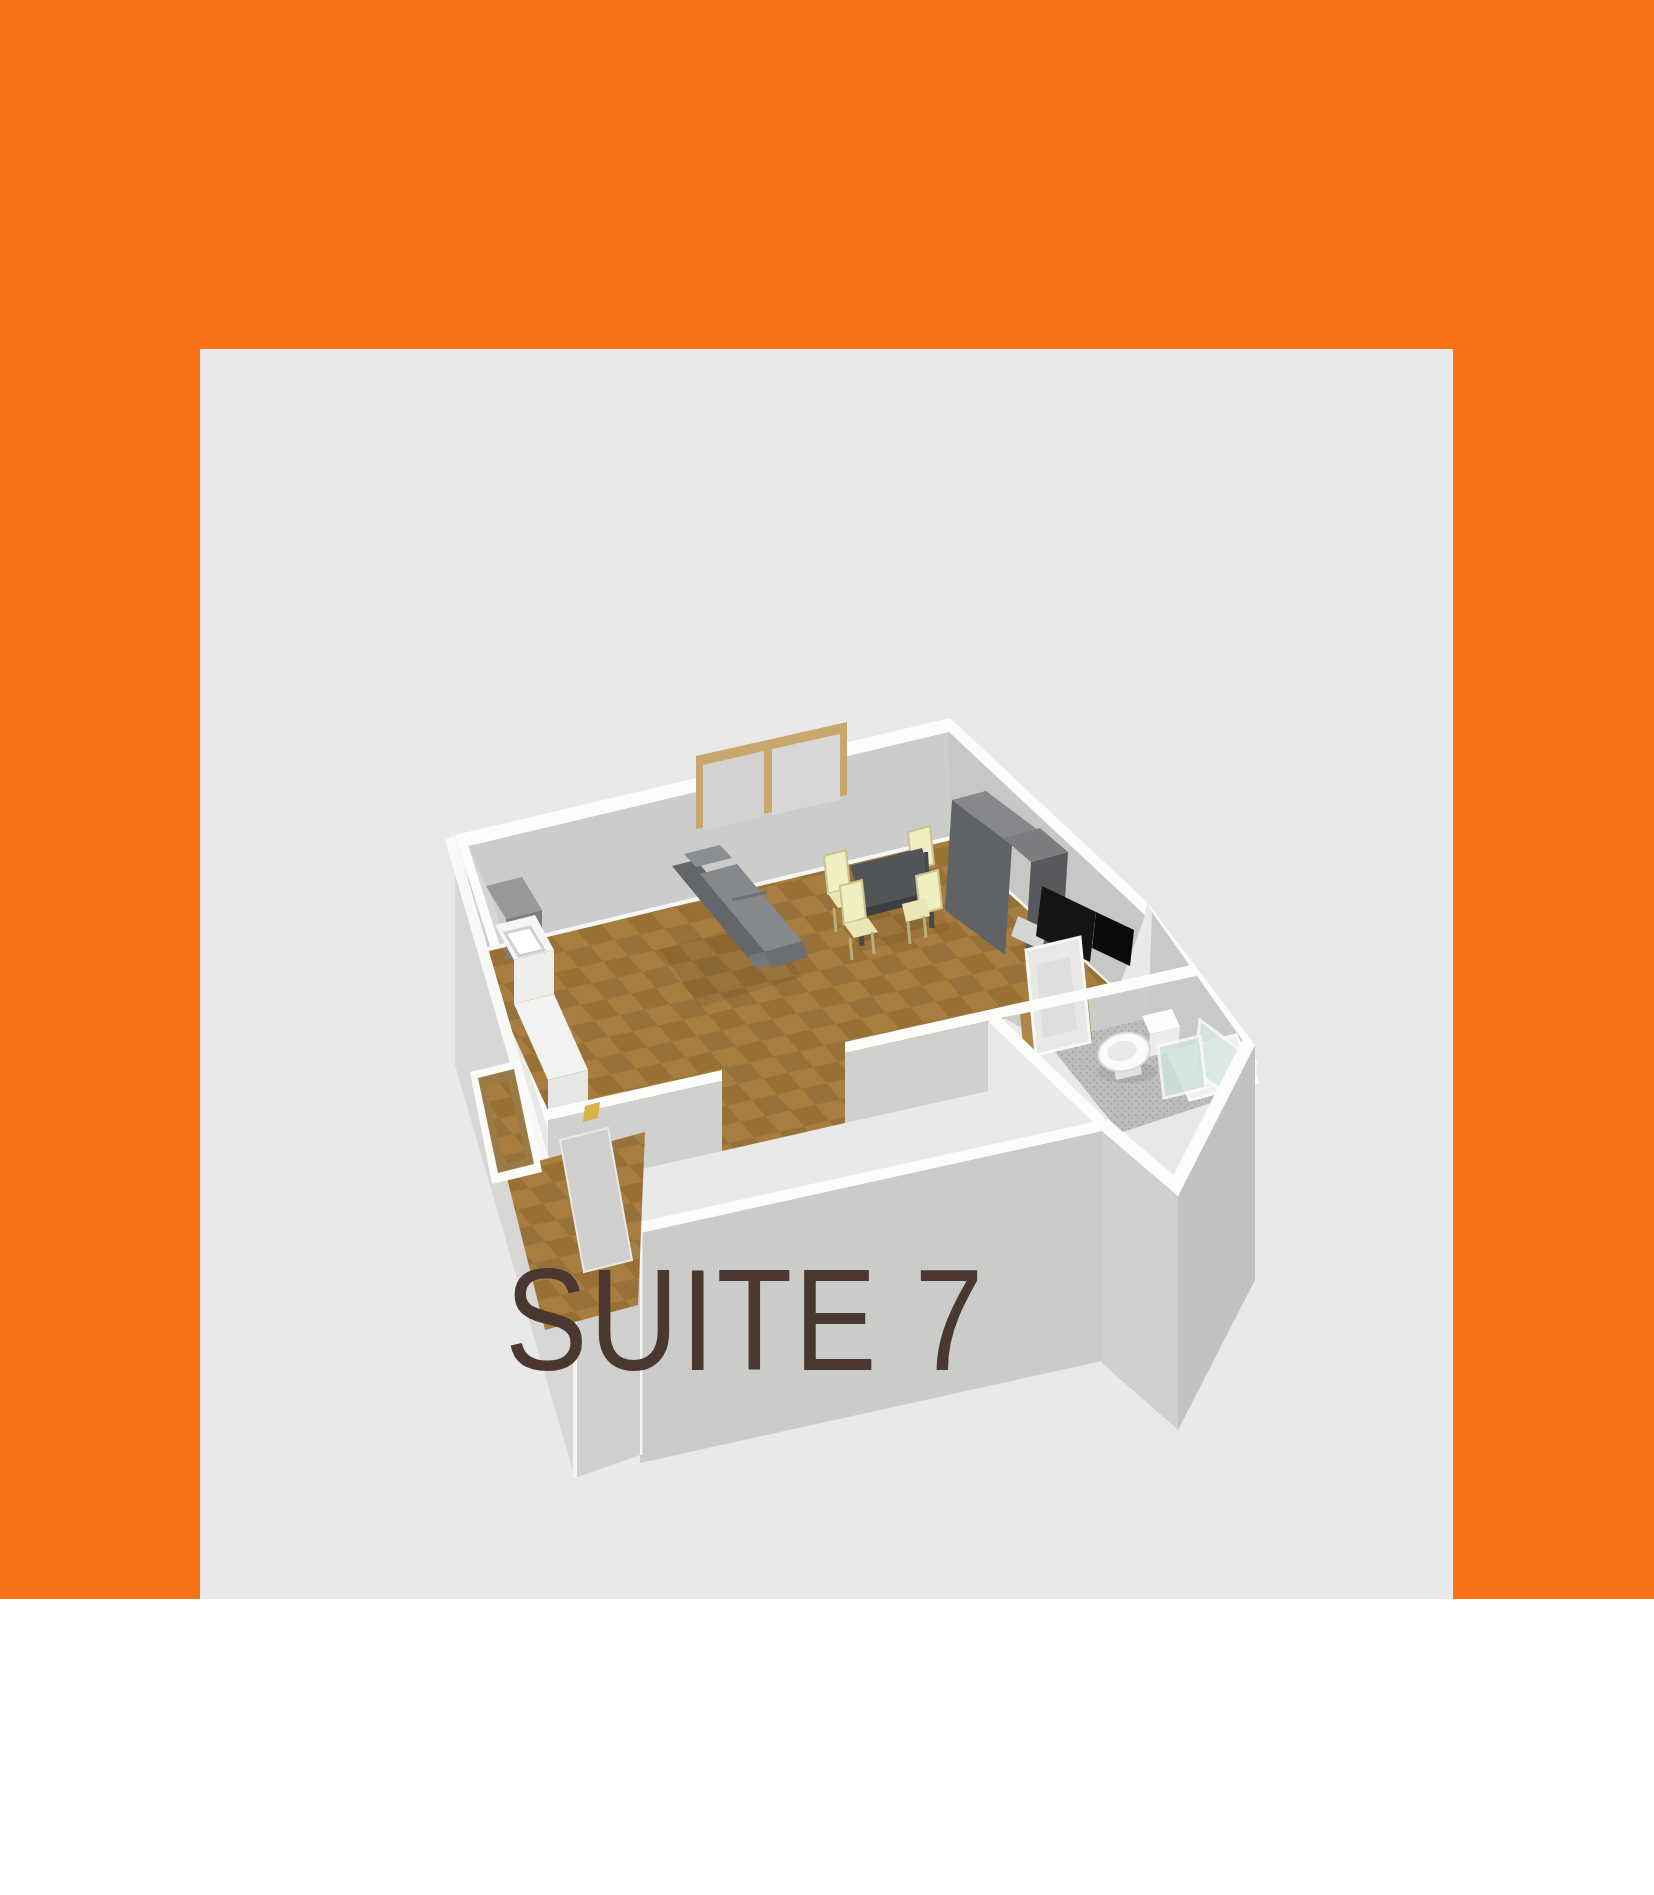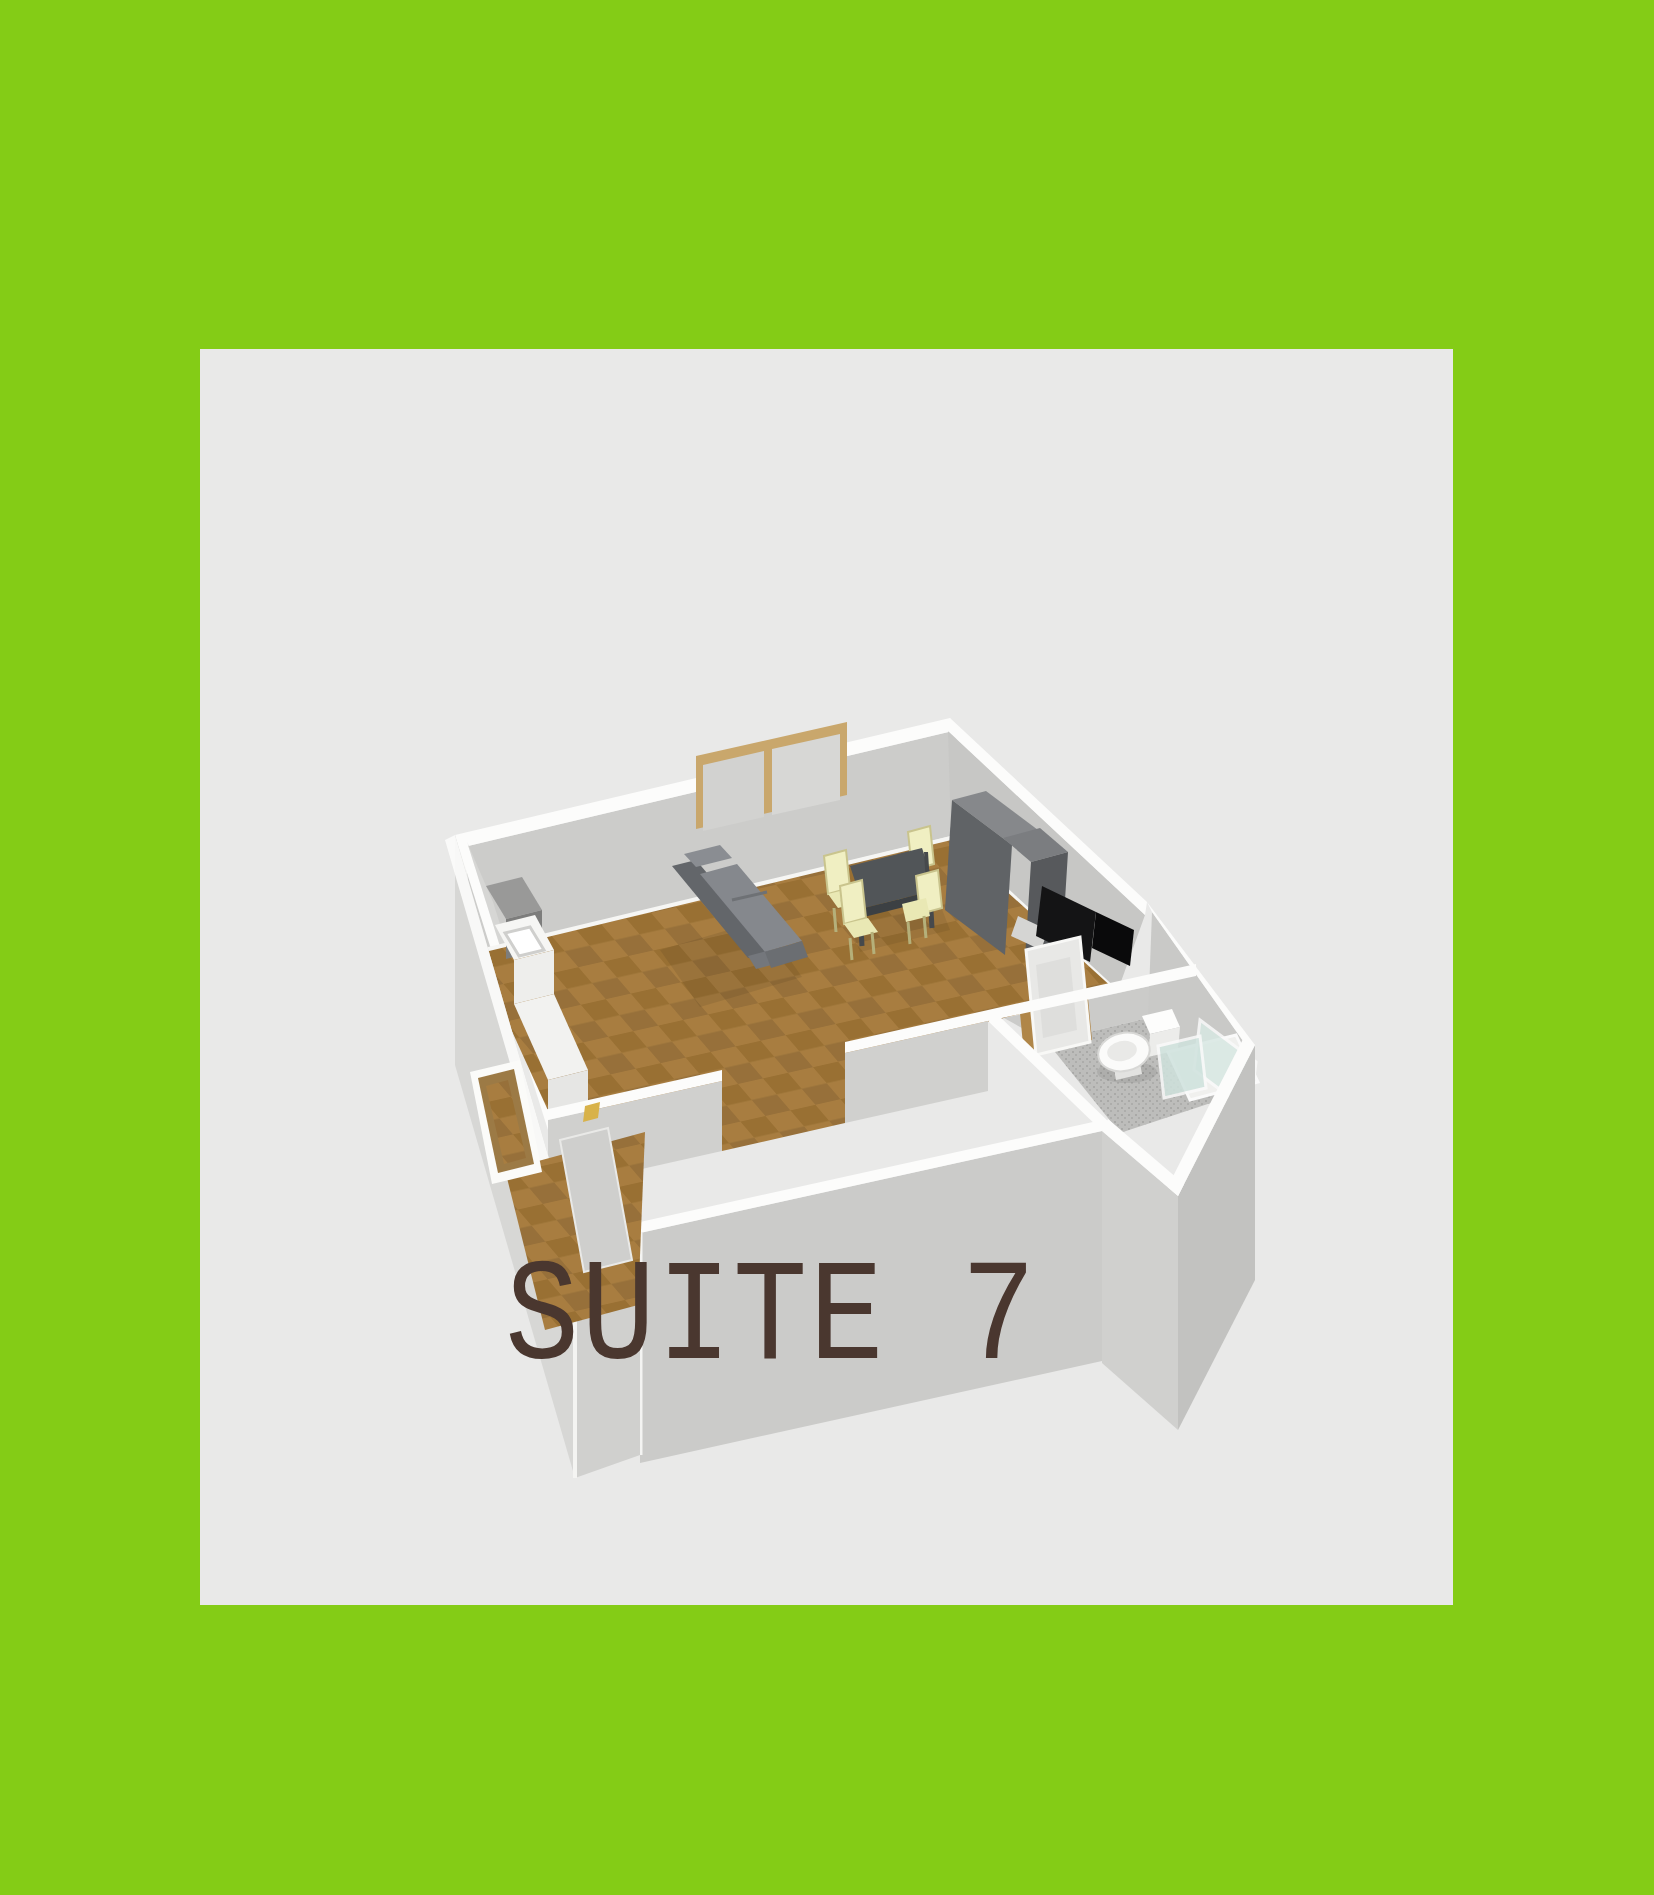--- a/index.html
+++ b/index.html
@@ -1,17 +1,17 @@
 <!DOCTYPE html>
 <html><head>
 <meta charset="utf-8">
 <style>
   html,body{margin:0;padding:0;background:#ffffff;}
-  #page{position:relative;width:1654px;height:1895px;background:#84cc16;overflow:hidden;
-        font-family:Liberation Mono, monospace;}
+  #page{position:relative;width:1654px;height:1599px;background:#f97316;overflow:hidden;
+        font-family:Liberation Sans, sans-serif;}
   #canvas-rect{position:absolute;left:200px;top:349px;width:1253px;height:1256px;background:#e9e9e8;}
   #plan-svg{position:absolute;left:0;top:0;width:1654px;height:1895px;}
   #suite-label{position:absolute;left:505px;top:1238px;font-size:144px;font-weight:400;
                color:#4a372f;letter-spacing:2px;transform:scaleX(0.86);transform-origin:left top;
                white-space:nowrap;}
 </style>
 </head>
 <body>
 
 <div id="page">

